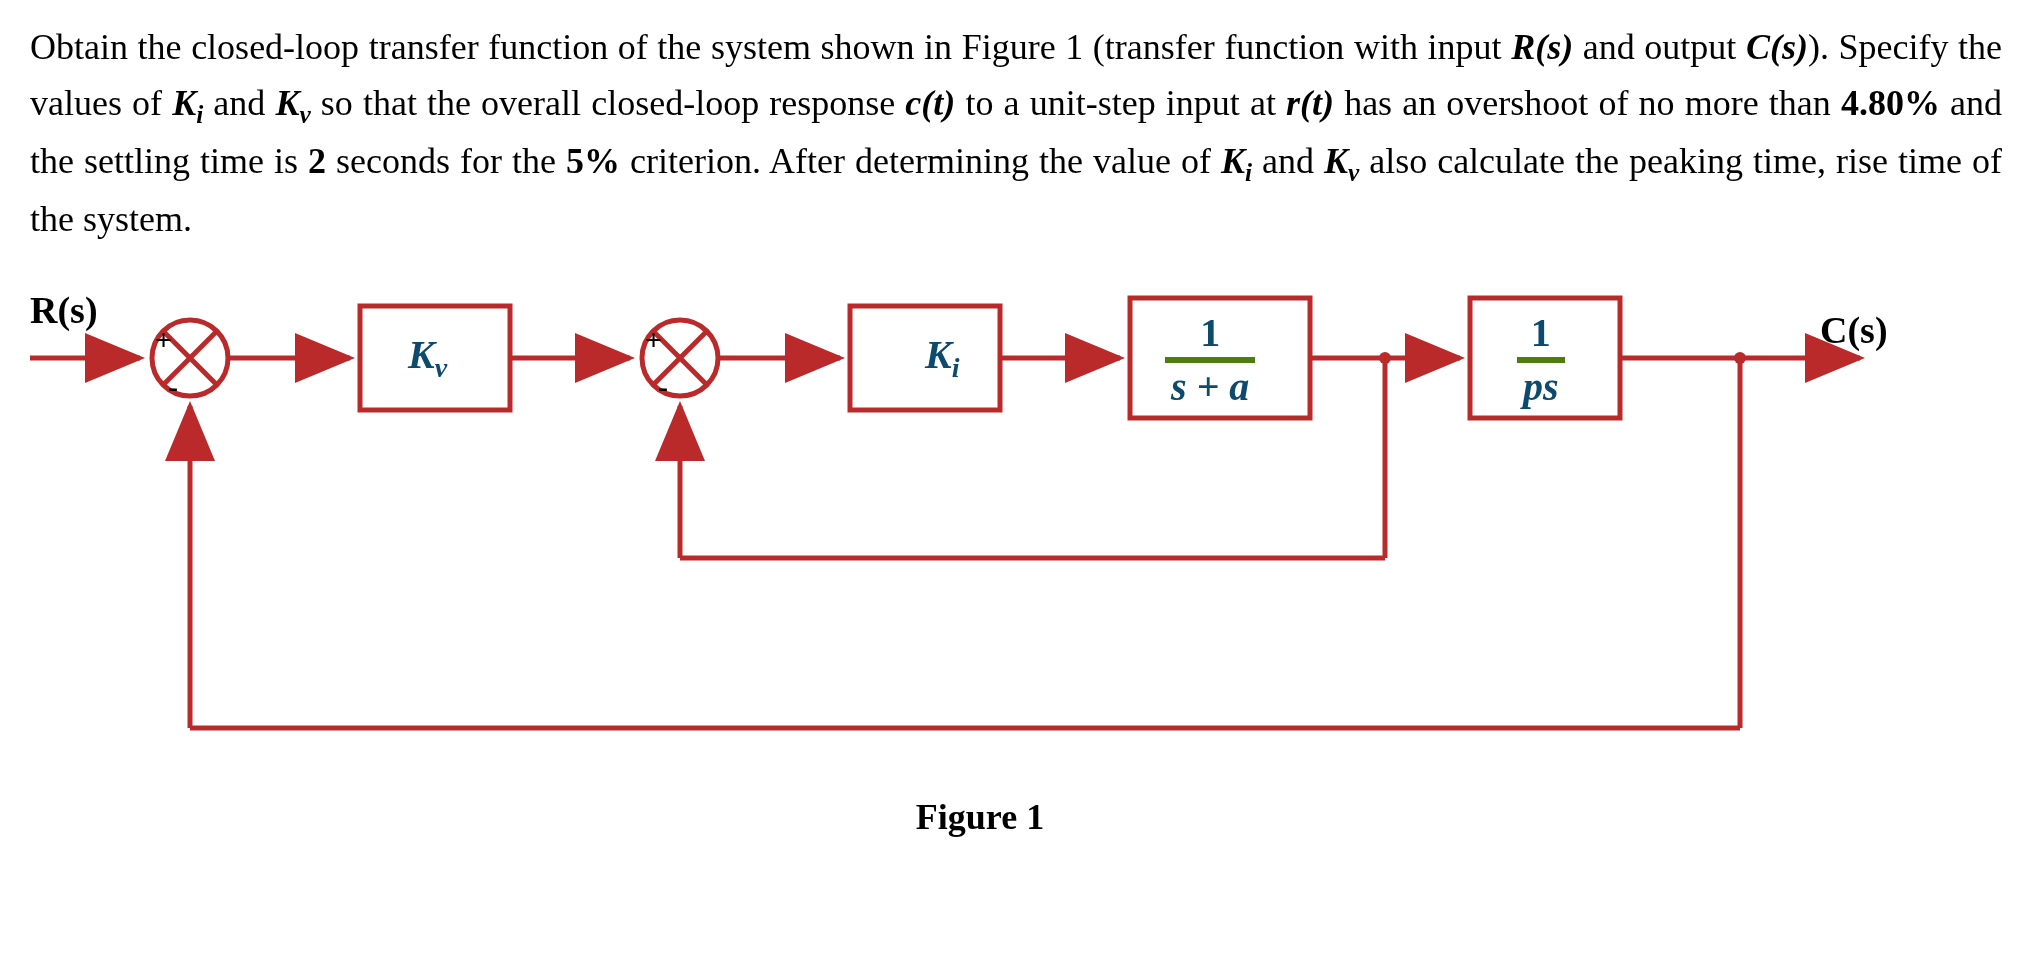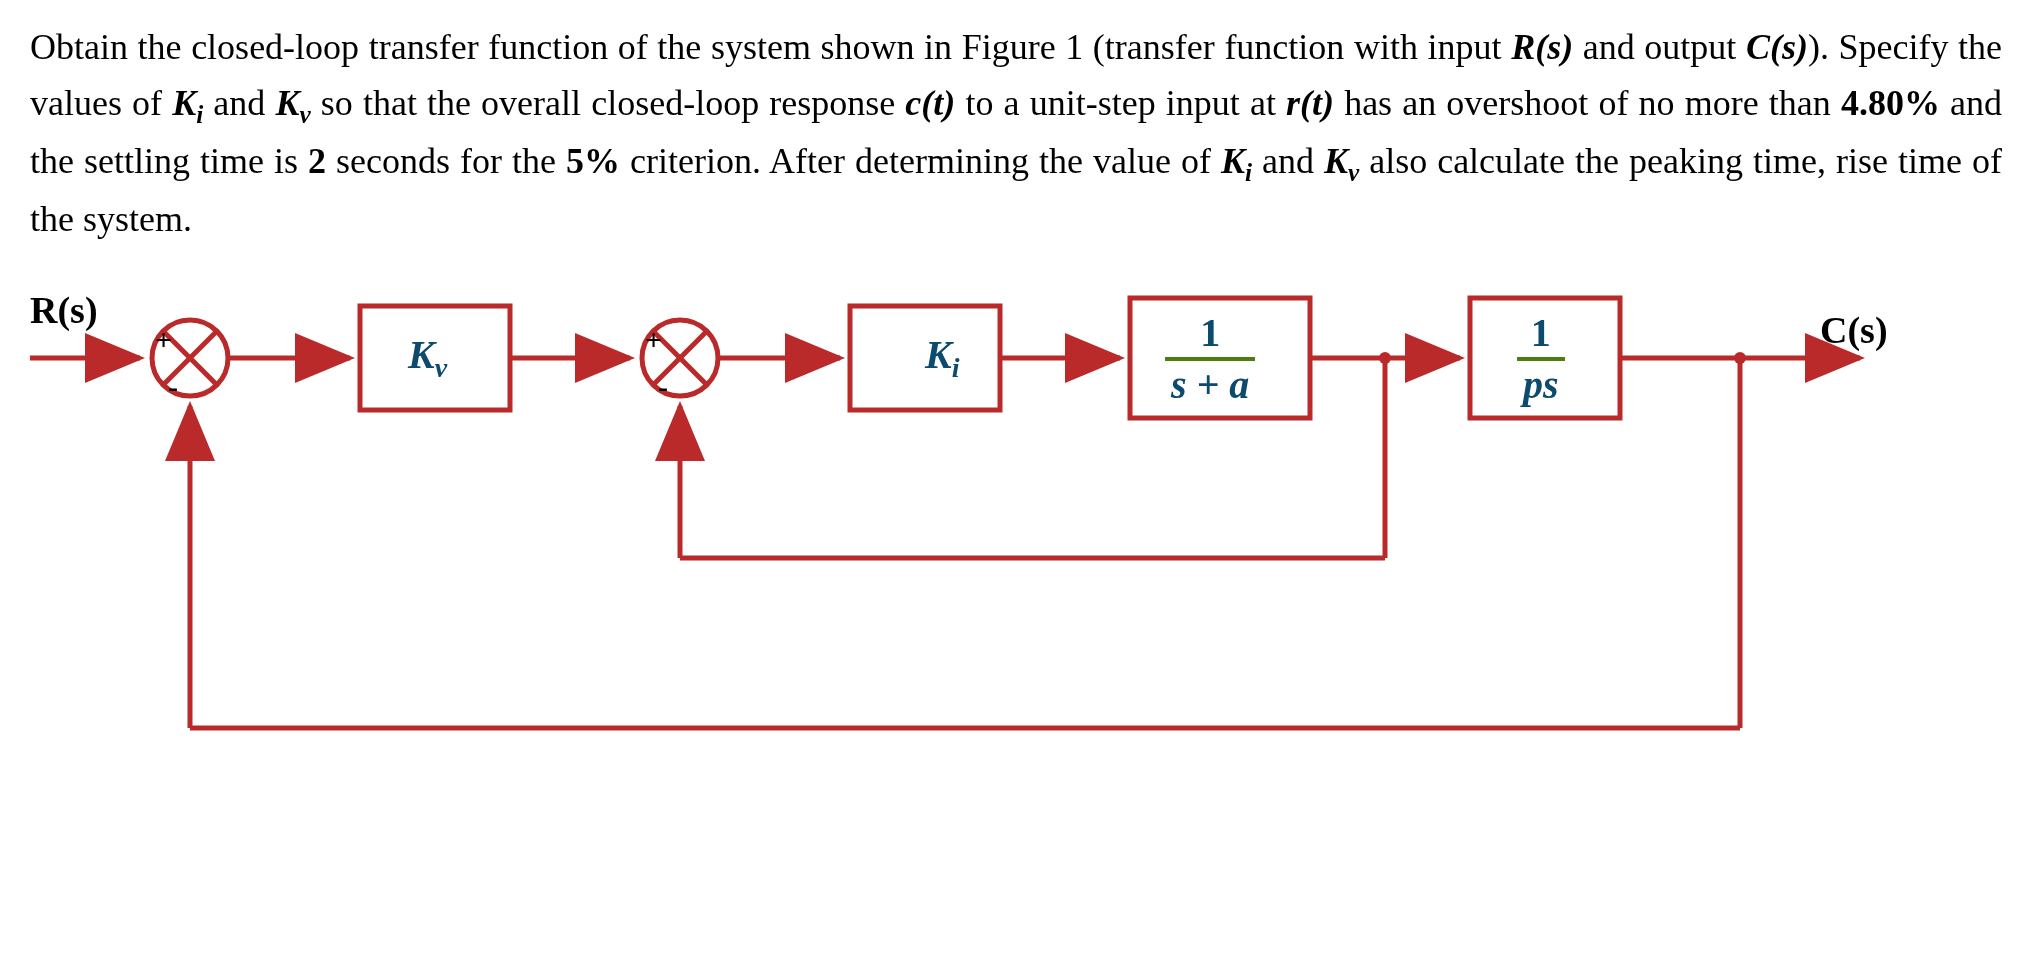--- a/index.html
+++ b/index.html
@@ -52,21 +52,21 @@
       flex-direction: column;
       align-items: center;
       line-height: 1;
     }
     .frac .num {
       padding: 0 6px 4px 6px;
       font-style: normal;
       font-weight: bold;
     }
     .frac .den {
-      border-top: 4px solid #4d7c0f;
+      border-top: 6px solid #4d7c0f;
       padding: 4px 6px 0 6px;
       font-style: italic;
       font-weight: bold;
     }
     .sum-sign {
       position: absolute;
       font-size: 30px;
       font-weight: bold;
       color: #000;
     }
@@ -158,13 +158,14 @@
     </span>
   </div>
 
   <div class="block-label" style="left:1487px; top:31px; font-style:normal;">
     <span class="frac">
       <span class="num">1</span>
       <span class="den">ps</span>
     </span>
   </div>
 
+  <div class="figure-caption" style="position:absolute; left:0; right:0; bottom:0;">Figure 1</div>
 </div>
 
 </body></html>

